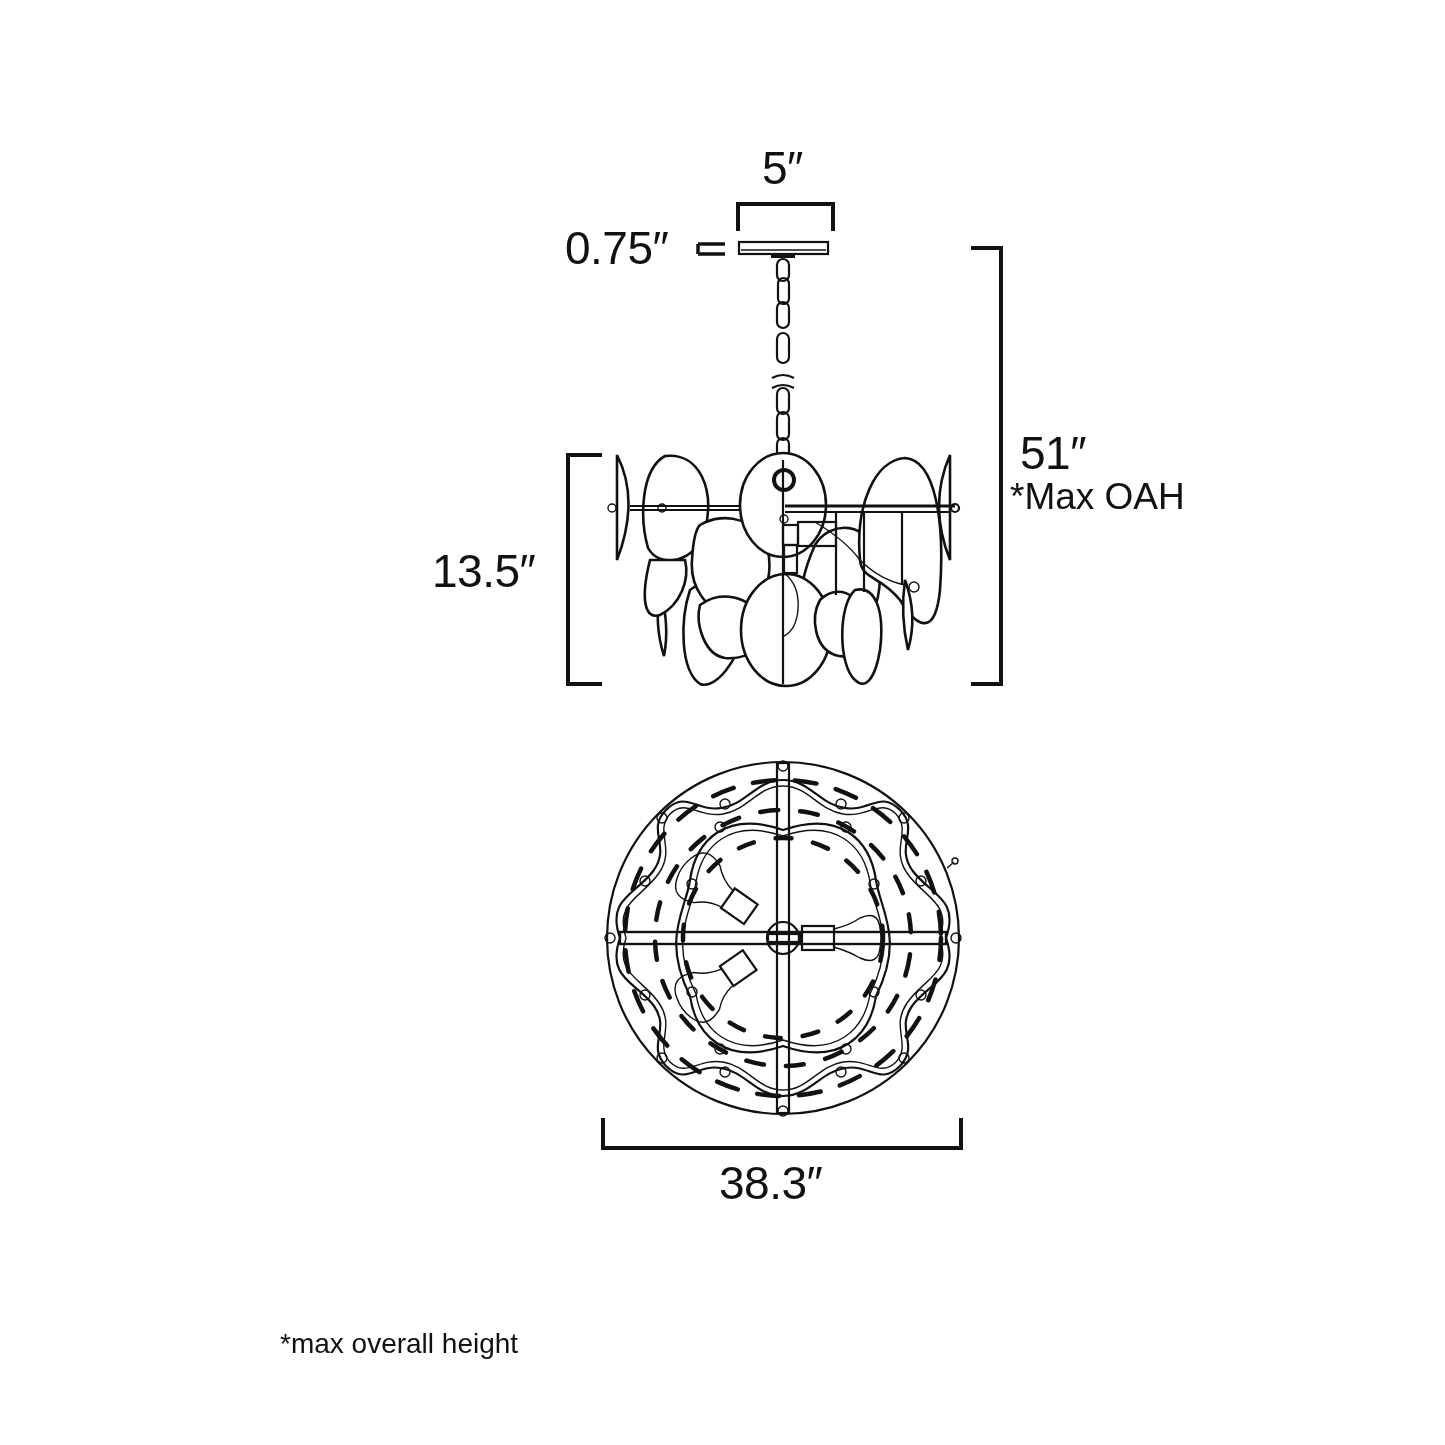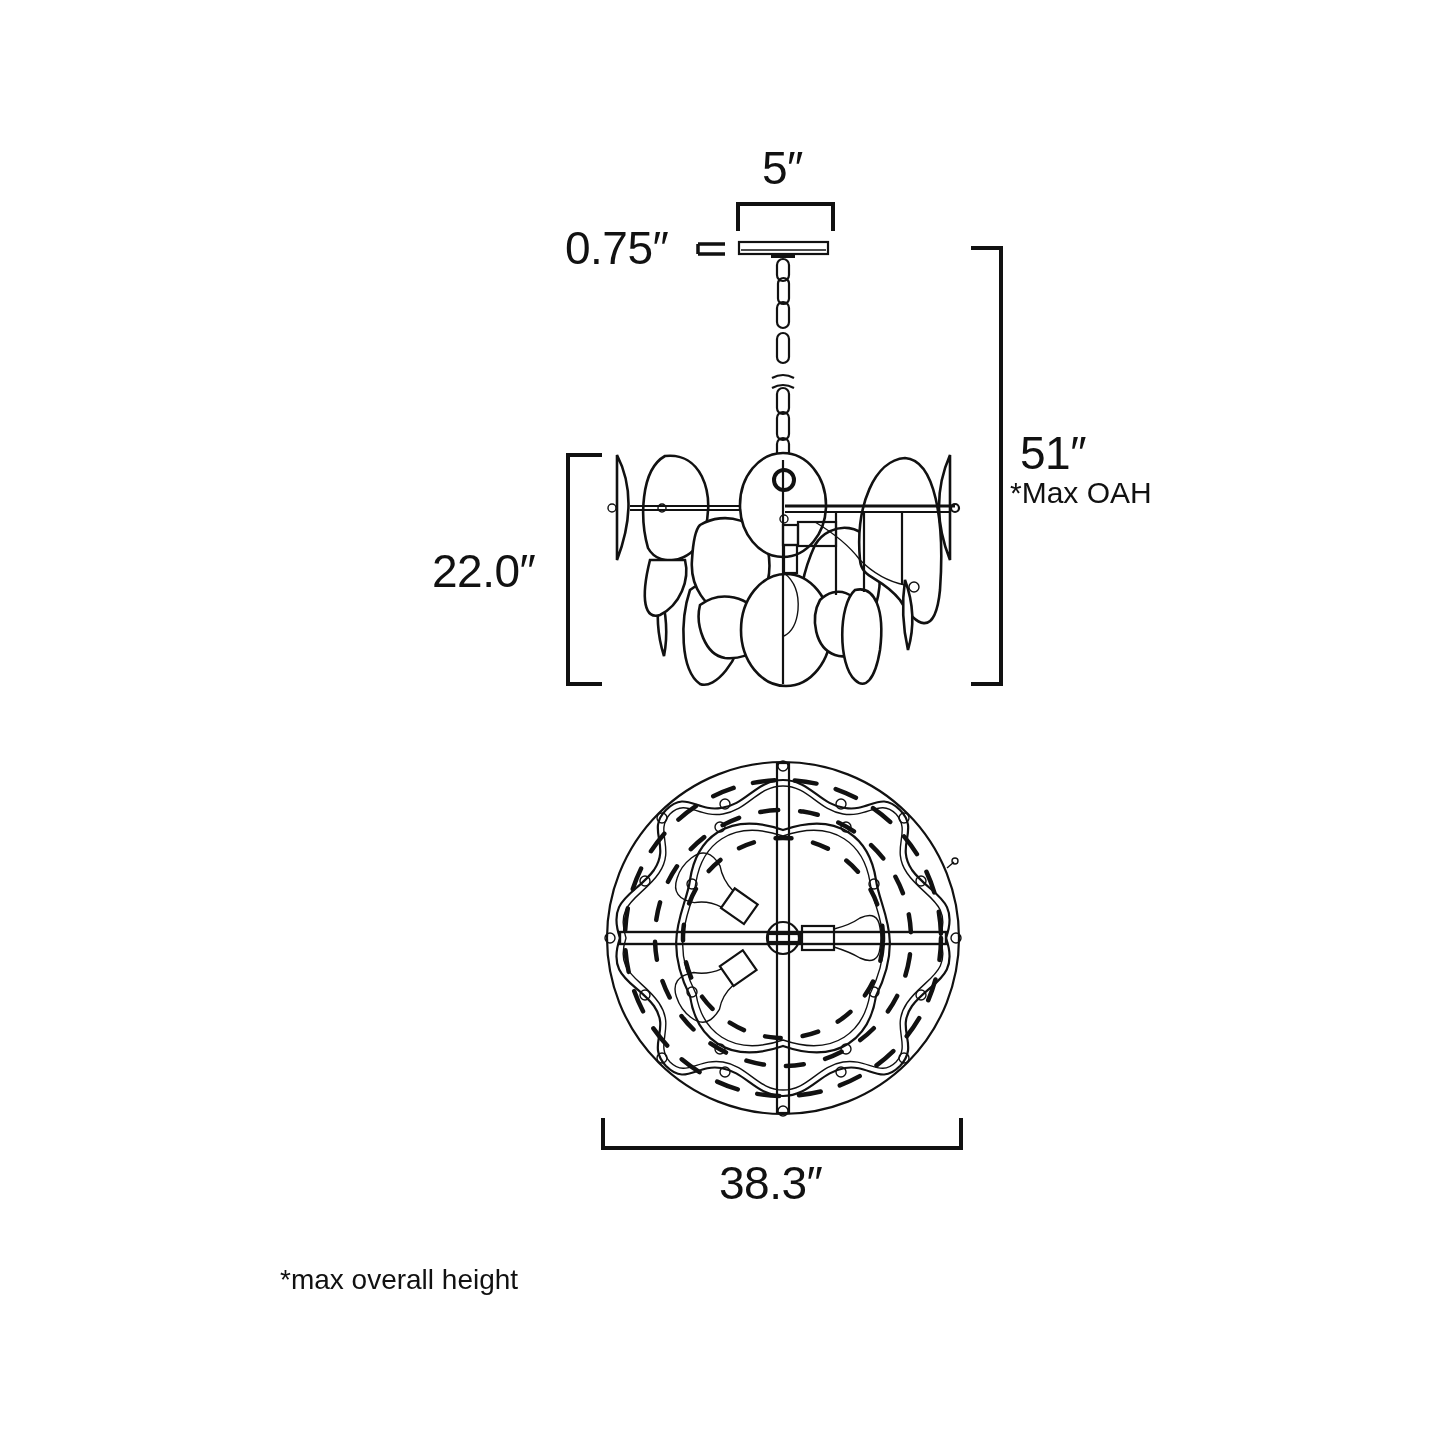--- a/index.html
+++ b/index.html
@@ -1,20 +1,20 @@
 <!DOCTYPE html>
 <html><head>
 <meta charset="utf-8">
 <style>
   html, body { margin: 0; padding: 0; background: #ffffff; }
   body { width: 1445px; height: 1445px; position: relative; overflow: hidden;
          font-family: "Liberation Sans", "DejaVu Sans", sans-serif; color: #111; }
   .lbl { position: absolute; white-space: nowrap; line-height: 1; color: #111; }
   .big { font-size: 46px; letter-spacing: -0.5px; }
-  .small { font-size: 30px; }
+  .small { font-size: 37px; }
   .note { font-size: 28px; }
   svg.drawing { position: absolute; left: 0; top: 0; }
   .thick { stroke: #111; stroke-width: 4; fill: none; stroke-linecap: square; }
   .ln { stroke: #111; stroke-width: 2.2; fill: none; }
   .thin { stroke: #111; stroke-width: 1.4; fill: none; }
   .disc { stroke: #111; stroke-width: 2.6; fill: #fff; }
   .dash { stroke: #111; stroke-width: 4.5; fill: none; stroke-linecap: round; }
 </style>
 </head>
 <body>
@@ -224,21 +224,21 @@
     </g>
     <line class="thin" x1="947" y1="868" x2="954" y2="862"></line>
     <circle cx="955" cy="861" r="3" class="thin" fill="#fff"></circle>
   </g>
 </svg>
 
 <div class="lbl big" style="left:762px; top:145px;">5″</div>
 
 <div class="lbl big" style="left:565px; top:225px;text-align:center;">0.75″</div>
 
-<div class="lbl big" style="left:432px; top:548px;">22.0″</div>
+<div class="lbl big" style="left:432px; top:548px;">13.5″</div>
 
 <div class="lbl big" style="left:1020px; top:430px;">51″</div>
 
 <div class="lbl small" style="left:1010px; top:478px;">*Max OAH</div>
 
 <div class="lbl big" style="left:719px; top:1160px;">38.3″</div>
 
-<div class="lbl note" style="left:280px; top:1266px;">*max overall height</div>
+<div class="lbl note" style="left:280px; top:1330px;">*max overall height</div>
 
 </body></html>

